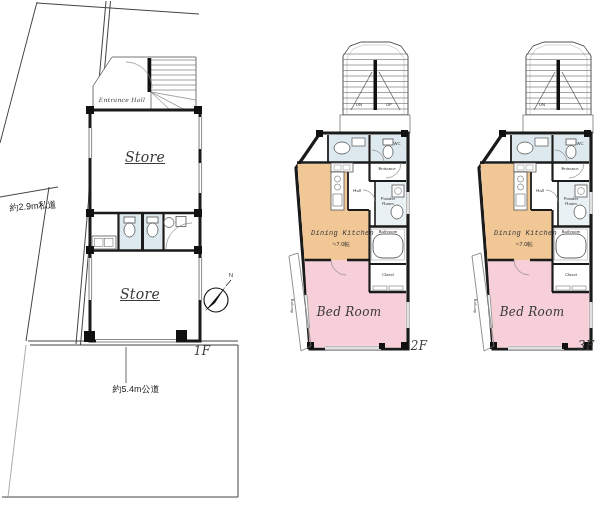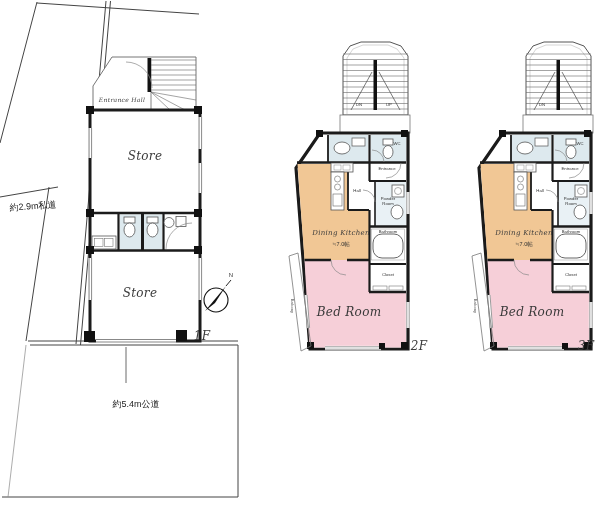--- a/index.html
+++ b/index.html
@@ -1,23 +1,23 @@
 <!DOCTYPE html>
 <html><head>
 <meta charset="utf-8">
 <style>
   html,body{margin:0;padding:0;background:#ffffff;}
   #stage{position:relative;width:614px;height:506px;background:#fff;overflow:hidden;
          font-family:"Liberation Sans",sans-serif;color:#222;}
   #plan-svg{position:absolute;left:0;top:0;}
   .lbl{position:absolute;text-align:center;color:#333;line-height:1.1;white-space:nowrap;}
   .rm{font-family:"DejaVu Serif",serif;font-style:italic;color:#3a3a3a;letter-spacing:.3px;}
-  .rm9{font-size:12px;}
+  .rm9{font-size:14px;text-decoration:underline;}
   .rm8{font-size:12px;}
-  .rm7{font-size:7px;}
+  .rm7{font-size:7px;font-family:Liberation Mono, monospace;}
   .rm6{font-size:6px;}
   .t6{font-size:6px;}
   .t5{font-size:5.5px;}
   .t4{font-size:5px;transform:scale(.85);transform-origin:50% 50%;}
   .t4w{font-size:5px;transform:scale(.85);transform-origin:50% 50%;white-space:normal;}
   .jp{font-size:9px;color:#222;}
   .v-lbl{writing-mode:vertical-rl;text-orientation:mixed;font-size:5px;color:#555;
          transform:scale(.8);transform-origin:50% 50%;}
   .unit{position:absolute;width:135px;height:320px;}
   .u2{left:285px;top:40px;}
@@ -181,25 +181,25 @@
     <circle cx="216" cy="300" r="12" fill="none" stroke="#111" stroke-width="1.1"></circle>
     <polygon points="226,286 205,311 215,303" fill="#111"></polygon>
     <path d="M226,286 L231,280" stroke="#111" stroke-width="0.9"></path>
   </g>
 
   <use href="#unitgeo" x="285" y="40"></use>
   <use href="#unitgeo" x="468" y="40"></use>
 </svg>
 
 <div class="lbl jp" style="left:2px;top:202px;width:62px;transform:rotate(-4deg);">約2.9m私道</div>
-<div class="lbl jp" style="left:104px;top:400px;width:64px;">約5.4m公道</div>
+<div class="lbl jp" style="left:104px;top:385px;width:64px;">約5.4m公道</div>
 <div class="lbl rm rm6" style="left:94px;top:97px;width:56px;">Entrance Hall</div>
 <div class="lbl rm rm9" style="left:113px;top:150px;width:64px;">Store</div>
 <div class="lbl rm rm9" style="left:108px;top:287px;width:64px;">Store</div>
-<div class="lbl rm rm8" style="left:192px;top:330px;width:20px;">1F</div>
+<div class="lbl rm rm8" style="left:192px;top:345px;width:20px;">1F</div>
 <div class="lbl t6" style="left:224px;top:272px;width:14px;">N</div>
 
 <div class="unit u2">
   <div class="lbl t4" style="left:64px;top:62px;width:20px;">DN</div>
   <div class="lbl t4" style="left:94px;top:62px;width:20px;">UP</div>
   <div class="lbl t4" style="left:104px;top:101px;width:16px;">WC</div>
   <div class="lbl t4" style="left:84px;top:126px;width:36px;">Entrance</div>
   <div class="lbl t4" style="left:60px;top:148px;width:24px;">Hall</div>
   <div class="lbl t4w" style="left:90px;top:156px;width:26px;">Powder Room</div>
   <div class="lbl rm rm7" style="left:26px;top:190px;width:60px;">Dining Kitchen</div>

